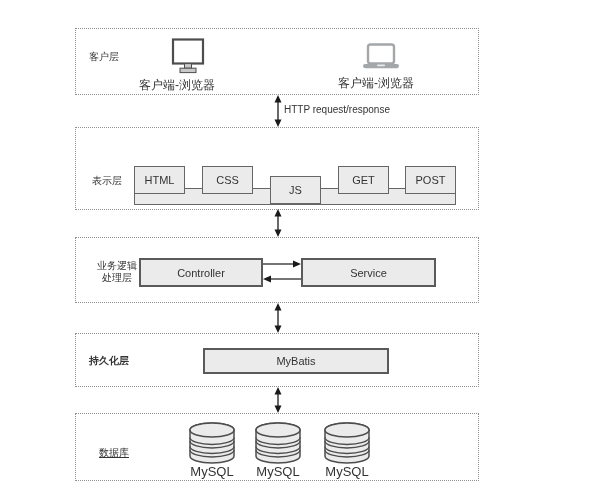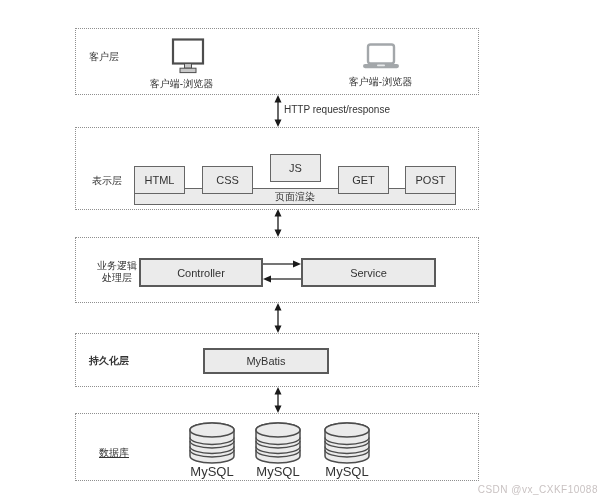--- a/index.html
+++ b/index.html
@@ -26,21 +26,21 @@
   .gbox {
     position:absolute; background:#ebebeb; border:1.5px solid #666666;
     box-sizing:border-box; display:flex; align-items:center; justify-content:center;
     font-size:11px; color:#333; white-space:nowrap;
   }
   .gbox.thin  { border-width:1px; font-size:10px;margin-top:48px; }
   .gbox.thick { border-width:2px; border-color:#5a5a5a;text-align:center; }
 
   .varrow { position:absolute; left:273px; width:10px; }
   .dev-label {
-    position:absolute; font-size:10px; color:#333; text-align:center; white-space:nowrap;
+    position:absolute; font-size:12px; color:#333; text-align:left; white-space:nowrap;
   }
   .http-label { position:absolute; left:284px; top:104px; font-size:10px; color:#333; }
   .mysql-label { position:absolute; font-size:13px; color:#333; width:48px; text-align:center; top:50px; }
   .cyl { position:absolute; top:7px; }
   .watermark {
     position:absolute; right:5px; top:484px; font-size:10px;
     color:#c9c2c2; letter-spacing:0.5px;
   }
 </style>
 </head>
@@ -73,21 +73,21 @@
   </svg>
   <div class="http-label">HTTP request/response</div>
 
   <div class="section" id="sec-presentation">
     <div class="layer-label" style="left:16px; top:47px;">表示层</div>
 
     <div class="gbox thin" style="left:58px; top:12px; width:322px; height:17px;">页面渲染</div>
 
     <div class="gbox" style="left:58px;  top:38px; width:51px; height:28px;">HTML</div>
     <div class="gbox" style="left:126px; top:38px; width:51px; height:28px;">CSS</div>
-    <div class="gbox" style="left:194px; top:26px; width:51px; height:28px;">JS</div>
+    <div class="gbox" style="left:194px; top:48px; width:51px; height:28px;">JS</div>
     <div class="gbox" style="left:262px; top:38px; width:51px; height:28px;">GET</div>
     <div class="gbox" style="left:329px; top:38px; width:51px; height:28px;">POST</div>
   </div>
 
   <svg class="varrow" style="top:209px;" width="10" height="28">
     <line x1="5" y1="5" x2="5" y2="23" stroke="#1a1a1a" stroke-width="1.3"></line>
     <polygon points="5,0 1.5,7.5 8.5,7.5" fill="#1a1a1a"></polygon>
     <polygon points="5,28 1.5,20.5 8.5,20.5" fill="#1a1a1a"></polygon>
   </svg>
 
@@ -107,21 +107,21 @@
   </div>
 
   <svg class="varrow" style="top:303px;" width="10" height="30">
     <line x1="5" y1="5" x2="5" y2="25" stroke="#1a1a1a" stroke-width="1.3"></line>
     <polygon points="5,0 1.5,7.5 8.5,7.5" fill="#1a1a1a"></polygon>
     <polygon points="5,30 1.5,22.5 8.5,22.5" fill="#1a1a1a"></polygon>
   </svg>
 
   <div class="section" id="sec-persistence">
     <div class="layer-label" style="left:13px; top:21px;font-weight:bold;">持久化层</div>
-    <div class="gbox thick" style="left:127px; top:14px; width:126px; height:26px;">MyBatis</div>
+    <div class="gbox thick" style="left:127px; top:14px; width:186px; height:26px;">MyBatis</div>
   </div>
 
   <svg class="varrow" style="top:387px;" width="10" height="26">
     <line x1="5" y1="5" x2="5" y2="21" stroke="#1a1a1a" stroke-width="1.3"></line>
     <polygon points="5,0 1.5,7.5 8.5,7.5" fill="#1a1a1a"></polygon>
     <polygon points="5,26 1.5,18.5 8.5,18.5" fill="#1a1a1a"></polygon>
   </svg>
 
   <div class="section" id="sec-database">
     <div class="layer-label" style="left:23px; top:33px;text-decoration:underline;">数据库</div>
@@ -150,15 +150,14 @@
       <path d="M2 9 a22 7 0 0 1 44 0 v26 a22 7 0 0 1 -44 0 z" fill="#ebebeb" stroke="#4d4d4d" stroke-width="1.5"></path>
       <ellipse cx="24" cy="9" rx="22" ry="7" fill="#ebebeb" stroke="#4d4d4d" stroke-width="1.5"></ellipse>
       <path d="M2 16.5 a22 7 0 0 0 44 0" fill="none" stroke="#4d4d4d" stroke-width="1.3"></path>
       <path d="M2 20 a22 7 0 0 0 44 0" fill="none" stroke="#4d4d4d" stroke-width="1.3"></path>
       <path d="M2 25.5 a22 7 0 0 0 44 0" fill="none" stroke="#4d4d4d" stroke-width="1.3"></path>
       <path d="M2 29 a22 7 0 0 0 44 0" fill="none" stroke="#4d4d4d" stroke-width="1.3"></path>
     </svg>
     <div class="mysql-label" style="left:247px;">MySQL</div>
   </div>
 
-  <div class="watermark">CSDN @vx_CXKF10088</div>
 
 </div>
 
 </body></html>

